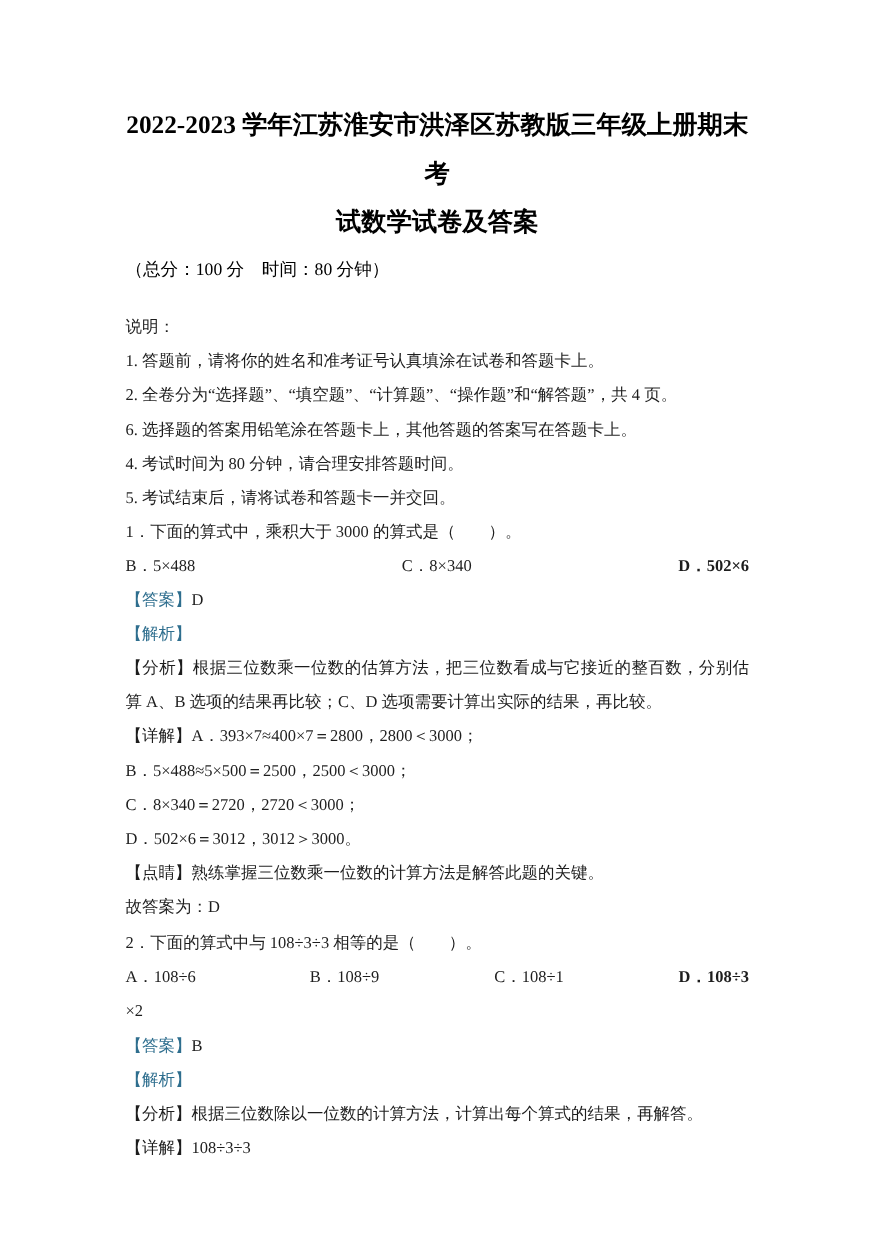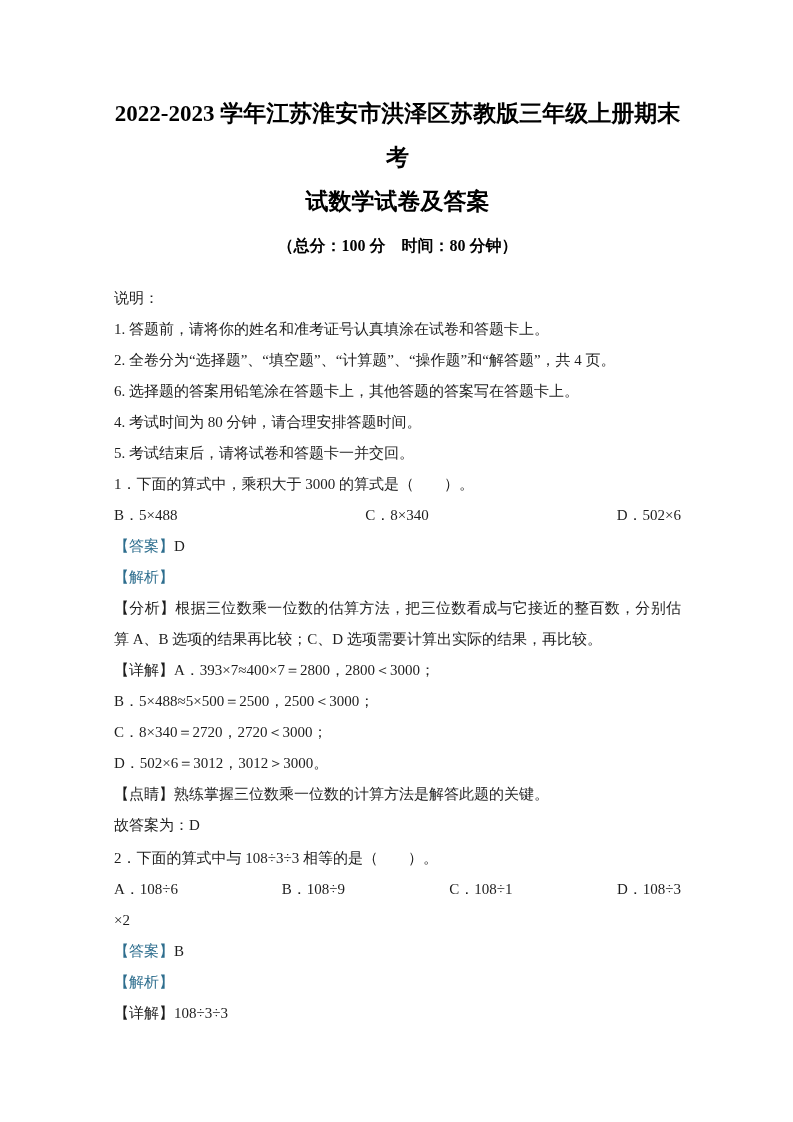--- a/index.html
+++ b/index.html
@@ -16,39 +16,39 @@
   }
   .title{
     text-align:center;
     font-weight:bold;
     font-size:23px;
     line-height:44px;
     color:#000;
     margin:0;
   }
   .subtitle{
-    text-align:center;
-    font-weight:bold;
+    text-align:left;
+    font-weight:normal;
     font-size:16px;
     line-height:31px;
     margin:6px 0 0 0;
     color:#000;
   }
   .body-block{margin-top:22px;}
   .ln{
     margin:0;
     line-height:31px;
     text-align:justify;
   }
   .opts{
     display:flex;
     line-height:31px;
   }
   .opt{flex:1 1 0;white-space:nowrap;}
-  .opt:last-child{flex:0 0 auto;}
+  .opt:last-child{flex:0 0 auto;font-weight:bold;}
   .lbl-blue{color:#2e6e8e;}
   .q2-gap{margin-top:2px;}
 </style>
 </head>
 <body>
 
 <div class="page">
 
   <p class="title">2022-2023 学年江苏淮安市洪泽区苏教版三年级上册期末考</p>
   <p class="title">试数学试卷及答案</p>
@@ -83,16 +83,17 @@
     <p class="ln q2-gap">2．下面的算式中与 108÷3÷3 相等的是（　　）。</p>
     <div class="opts">
       <span class="opt">A．108÷6</span>
       <span class="opt">B．108÷9</span>
       <span class="opt">C．108÷1</span>
       <span class="opt">D．108÷3</span>
     </div>
     <p class="ln">×2</p>
     <p class="ln"><span class="lbl-blue">【答案】</span><span>B</span></p>
     <p class="ln"><span class="lbl-blue">【解析】</span></p>
+    <p class="ln">【分析】根据三位数除以一位数的计算方法，计算出每个算式的结果，再解答。</p>
     <p class="ln">【详解】108÷3÷3</p>
 
   </div>
 </div>
 
 </body></html>

